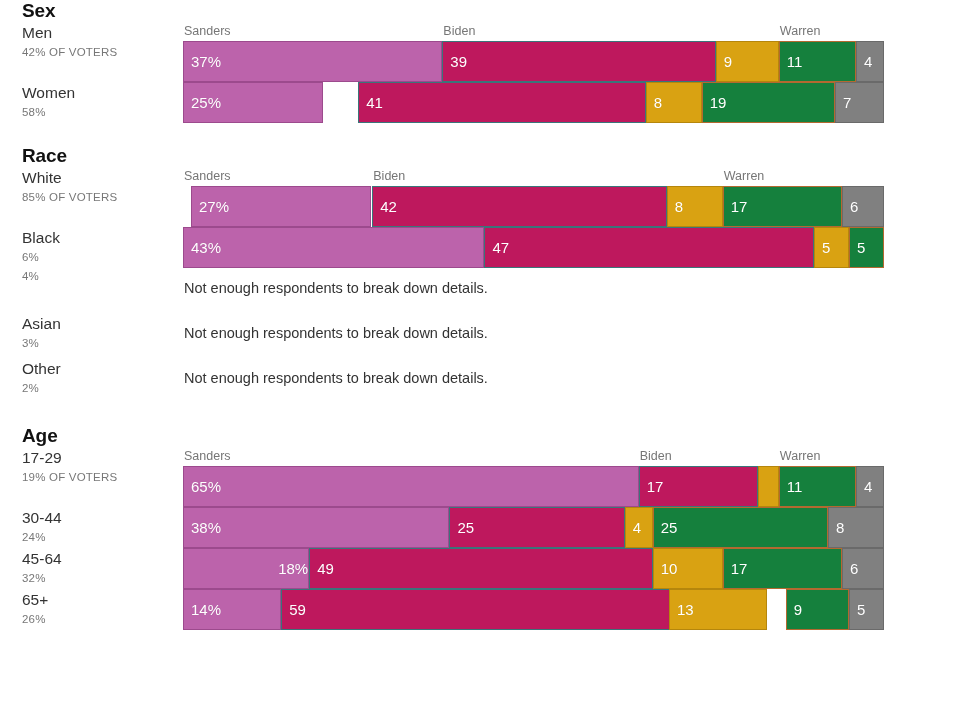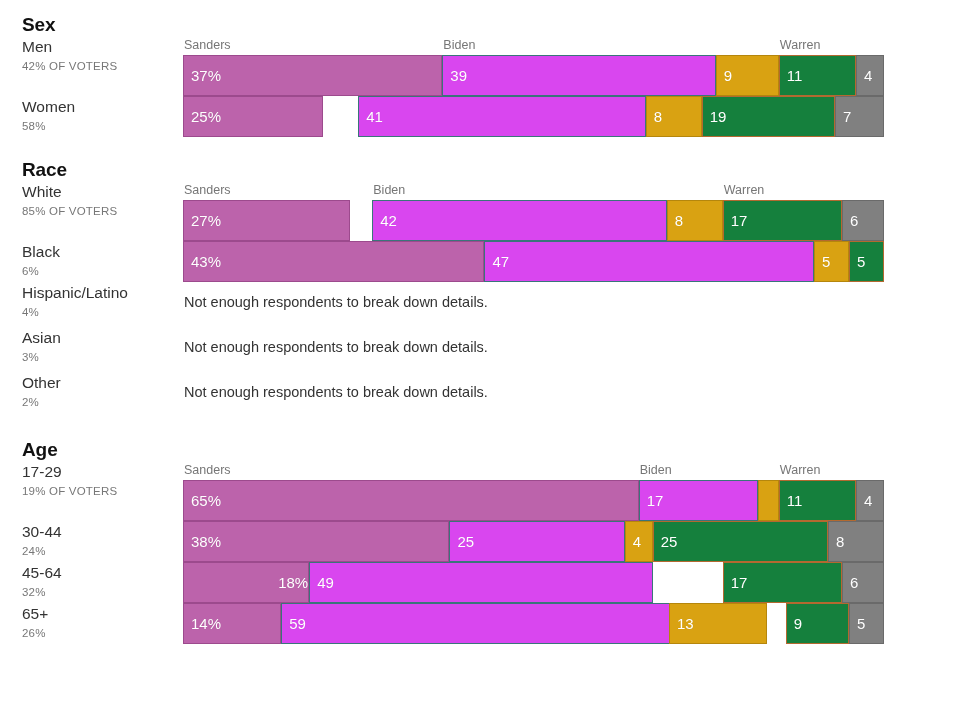--- a/index.html
+++ b/index.html
@@ -103,41 +103,41 @@
   }
   .seg-value {
     color: #ffffff;
     font-size: 15px;
     line-height: 41px;
     padding-left: 7px;
     white-space: nowrap;
     text-shadow: 0 0 1px rgba(0,0,0,0.12);
   }
   .seg.c-sanders { background: #bc63ab; border: 1px solid #9c4a8d; }
-  .seg.c-biden   { background: #d946ef; border: 1px solid #3a757a; }
+  .seg.c-biden   { background: #be185d; border: 1px solid #3a757a; }
   .seg.c-buttigieg { background: #d9a212; border: 1px solid #b5860c; }
   .seg.c-warren  { background: #15803d; border: 1px solid #b36930; }
   .seg.c-other   { background: #808080; border: 1px solid #6a6a6a; }
 
   .note {
     font-size: 14.5px;
     color: #333333;
     line-height: 41px;
     height: 41px;
     margin-bottom: 4px;
     padding-left: 1px;
     white-space: nowrap;
   }
 </style>
 </head>
 <body>
 
 <div class="sheet">
   <div id="sections-root">
-      <div class="section" style="padding-top: 14px;">
+      <div class="section" style="padding-top: 0;">
         <div class="section-title">Sex</div>
         <div class="rows">
           <div class="row">
             <div class="label-col">
               <div class="group-name">Men</div>
               <div class="group-share caps">42% OF VOTERS</div>
             </div>
             <div class="chart-col">
               <div class="col-headers">
                 <div class="col-header" style="left: 1px;">Sanders</div>
@@ -198,21 +198,21 @@
               <div class="group-name">White</div>
               <div class="group-share caps">85% OF VOTERS</div>
             </div>
             <div class="chart-col">
               <div class="col-headers">
                 <div class="col-header" style="left: 1px;">Sanders</div>
                 <div class="col-header" style="left: 190.27px;">Biden</div>
                 <div class="col-header" style="left: 540.77px;">Warren</div>
               </div>
               <div class="bar">
-                <div class="seg c-sanders" style="left: 0px; width: 167px;">
+                <div class="seg c-sanders" style="left: 8px; width: 180px;">
                   <span class="seg-value">27%</span>
                 </div>
                 <div class="seg c-biden" style="left: 189.27px; width: 294.42px;">
                   <span class="seg-value">42</span>
                 </div>
                 <div class="seg c-buttigieg" style="left: 483.69px; width: 56.08px;">
                   <span class="seg-value">8</span>
                 </div>
                 <div class="seg c-warren" style="left: 539.77px; width: 119.17px;">
                   <span class="seg-value">17</span>
@@ -240,21 +240,20 @@
                   <span class="seg-value">5</span>
                 </div>
                 <div class="seg c-warren" style="left: 665.95px; width: 35.05px;">
                   <span class="seg-value">5</span>
                 </div>
               </div>
             </div>
           </div>
           <div class="row">
             <div class="label-col">
-              <div class="group-name">Hispanic/Latino</div>
               <div class="group-share">4%</div>
             </div>
             <div class="chart-col">
               <div class="note">Not enough respondents to break down details.</div>
             </div>
           </div>
           <div class="row">
             <div class="label-col">
               <div class="group-name">Asian</div>
               <div class="group-share">3%</div>
@@ -338,20 +337,23 @@
               <div class="group-share">32%</div>
             </div>
             <div class="chart-col">
               <div class="bar">
                 <div class="seg c-sanders" style="left: 0px; width: 126.18px; justify-content: flex-end;">
                   <span class="seg-value">18%</span>
                 </div>
                 <div class="seg c-biden" style="left: 126.18px; width: 343.49px;">
                   <span class="seg-value">49</span>
                 </div>
+                <div class="seg c-buttigieg" style="left: 469.67px; width: 70.1px;">
+                  <span class="seg-value">10</span>
+                </div>
                 <div class="seg c-warren" style="left: 539.77px; width: 119.17px;">
                   <span class="seg-value">17</span>
                 </div>
                 <div class="seg c-other" style="left: 658.94px; width: 42.06px;">
                   <span class="seg-value">6</span>
                 </div>
               </div>
             </div>
           </div>
           <div class="row">

